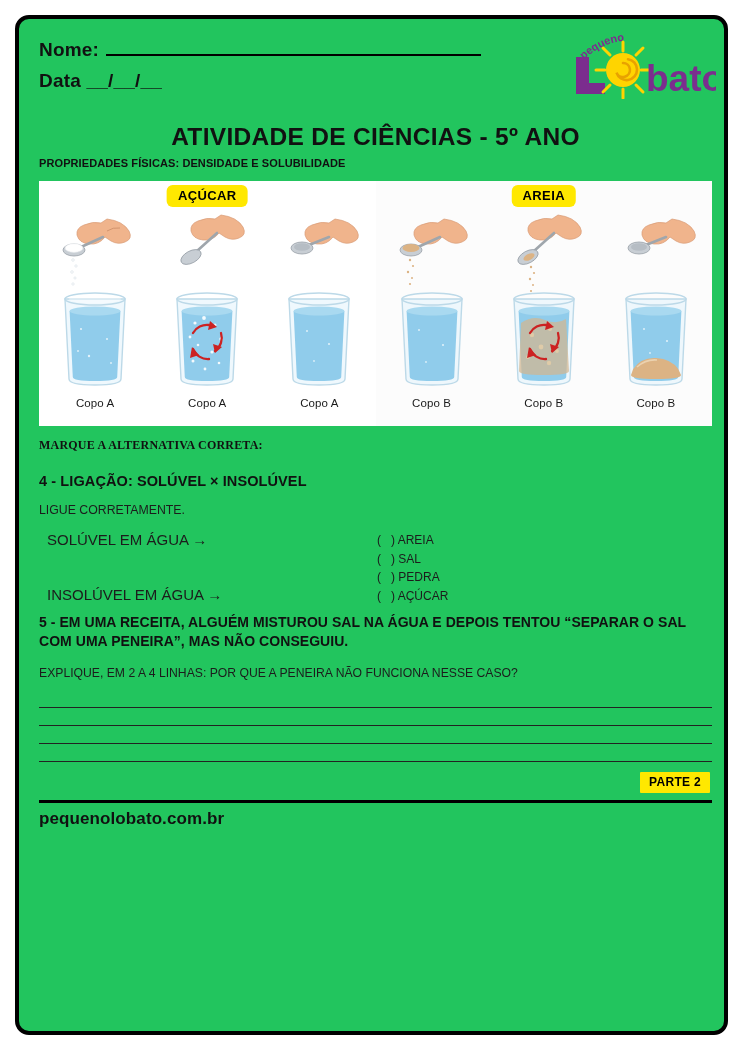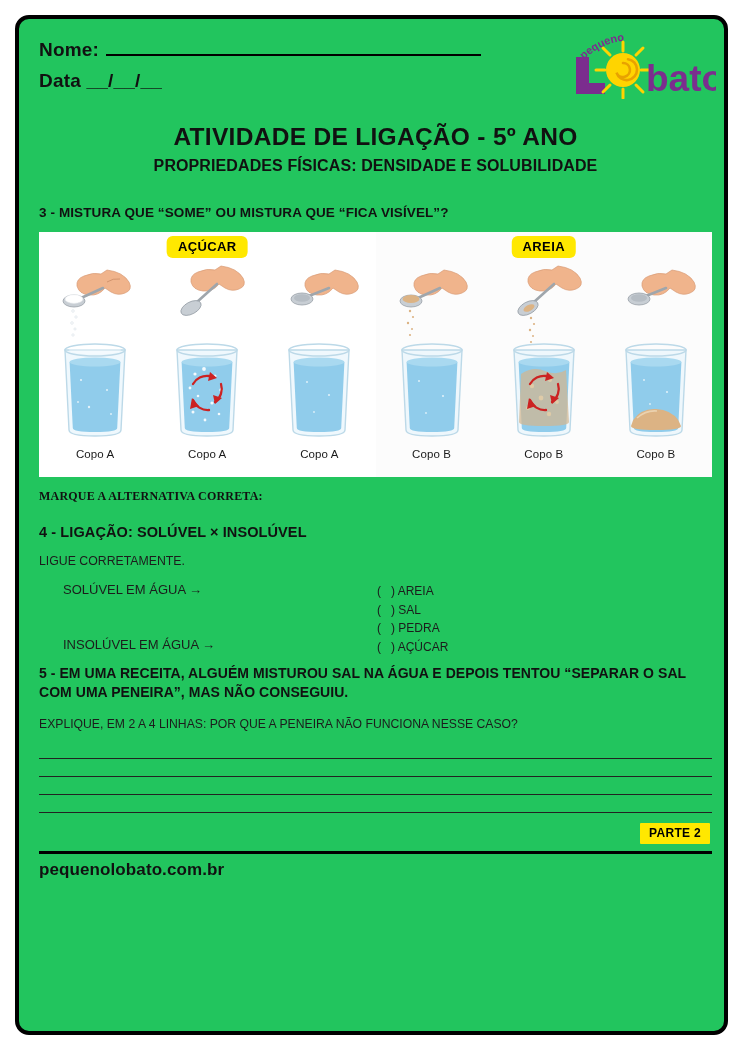--- a/index.html
+++ b/index.html
@@ -70,22 +70,22 @@
   
   .title-main {
     text-align: center;
     font-size: 24.5px;
     font-weight: bold;
     letter-spacing: .3px;
     margin-top: 22px;
     font-family: "Liberation Sans", sans-serif;
   }
   .title-sub {
-    text-align: center;
-    font-size: 16px;
+    text-align: left;
+    font-size: 11px;
     font-weight: bold;
     letter-spacing: .1px;
     margin-top: 6px;
   }
 
   
   .q3-head {
     margin-top: 30px;
     font-size: 13.5px;
     font-weight: bold;
@@ -180,22 +180,22 @@
     font-size: 12.3px;
     color: #1c1c1c;
   }
   .q4-body {
     margin-top: 14px;
     position: relative;
     height: 70px;
   }
   .q4-left-a, .q4-left-b {
     position: absolute;
-    left: 24px;
-    font-size: 13px;
+    left: 8px;
+    font-size: 15px;
     color: #1c1c1c;
   }
   .q4-left-a { top: 0px; }
   .q4-left-b { top: 55px; }
   .q4-right {
     position: absolute;
     left: 338px;
     top: 0px;
   }
   .q4-opt {
@@ -292,24 +292,23 @@
         </g>
 
         <circle cx="57" cy="39" r="17" fill="#FFD400"></circle>
         <path d="M 57 32 a 7 7 0 1 1 -6.5 9.7 a 10.5 10.5 0 1 0 11.5 -13.5" fill="none" stroke="#E8A200" stroke-width="2.6" stroke-linecap="round"></path>
 
         <text x="80" y="60" font-family="Liberation Sans, sans-serif" font-size="37" font-weight="bold" fill="#7B2D8E">bato</text>
       </svg>
     </div>
   </div>
 
-  <div class="title-main">ATIVIDADE DE LIGAÇÃO - 5º ANO</div>
+  <div class="title-main">ATIVIDADE DE CIÊNCIAS - 5º ANO</div>
   <div class="title-sub">PROPRIEDADES FÍSICAS: DENSIDADE E SOLUBILIDADE</div>
 
-  <div class="q3-head">3 - MISTURA QUE “SOME” OU MISTURA QUE “FICA VISÍVEL”?</div>
 
   <div class="illus">
 
     <div class="panel left">
       <div class="panel-badge">AÇÚCAR</div>
       <div class="cups">
 
         <div class="cup-cell">
           <div class="scene">
             <svg viewBox="0 0 100 185" width="100" height="185">

